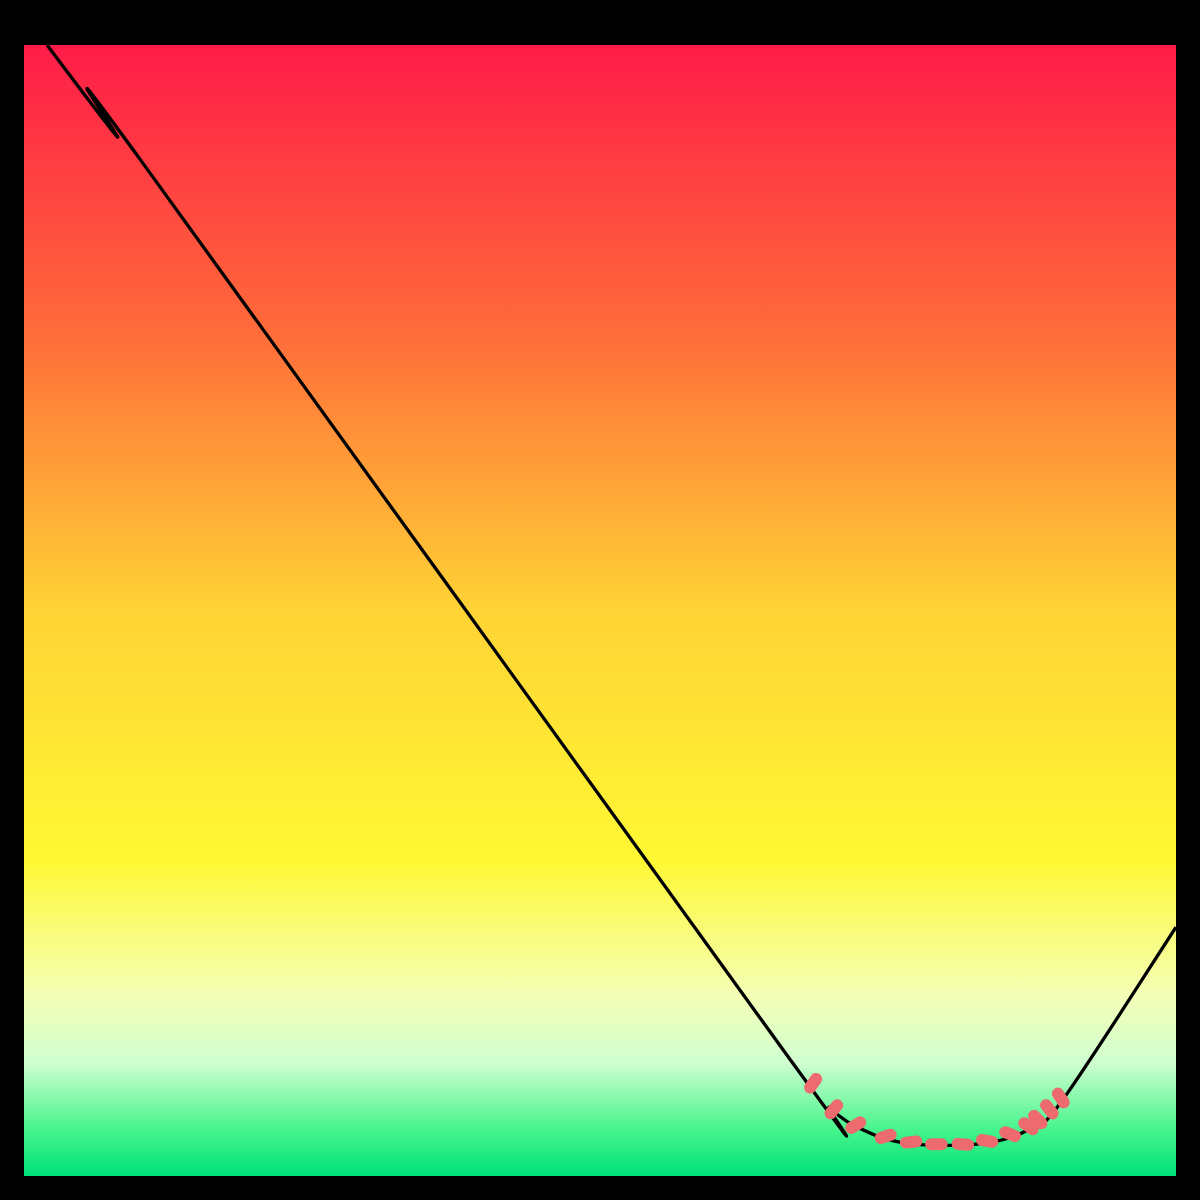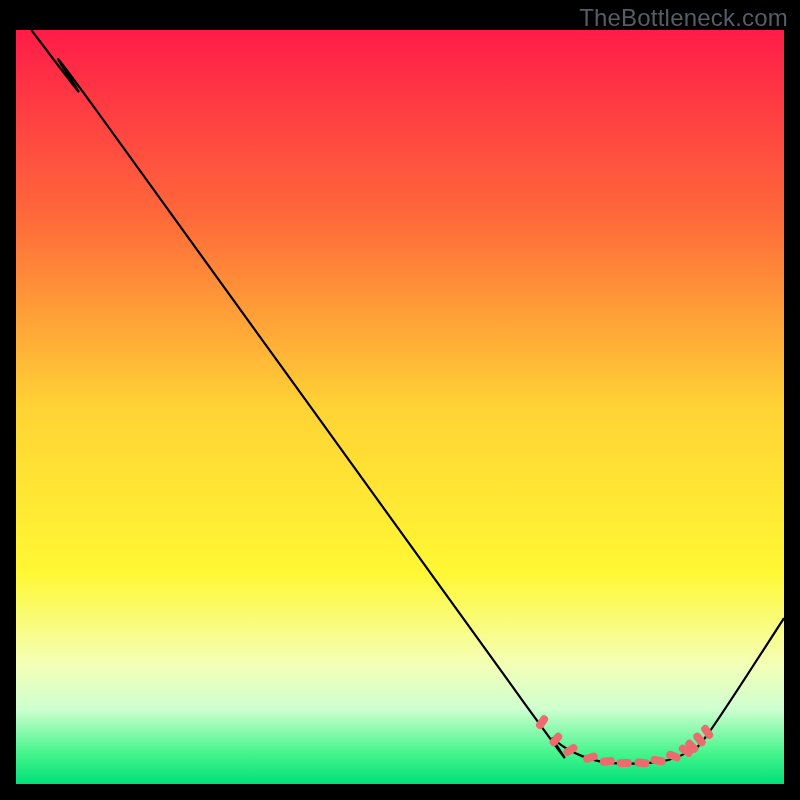--- a/index.html
+++ b/index.html
@@ -33,21 +33,20 @@
     top: 30px;
     width: 768px;
     height: 754px;
   }
   svg { display: block; }
 </style>
 </head>
 <body>
 
 <div class="frame">
-  <div class="watermark">TheBottleneck.com</div>
   <div class="plot-wrap">
     <svg id="chart-svg" width="768" height="754" viewBox="0 0 768 754">
       <defs>
         <linearGradient id="bg-grad" x1="0" y1="0" x2="0" y2="1">
             <stop offset="0%" stop-color="#ff1c48"></stop>
             <stop offset="25%" stop-color="#ff6a3a"></stop>
             <stop offset="50%" stop-color="#ffd335"></stop>
             <stop offset="72%" stop-color="#fff833"></stop>
             <stop offset="84%" stop-color="#f4ffb6"></stop>
             <stop offset="90%" stop-color="#cfffd0"></stop>

